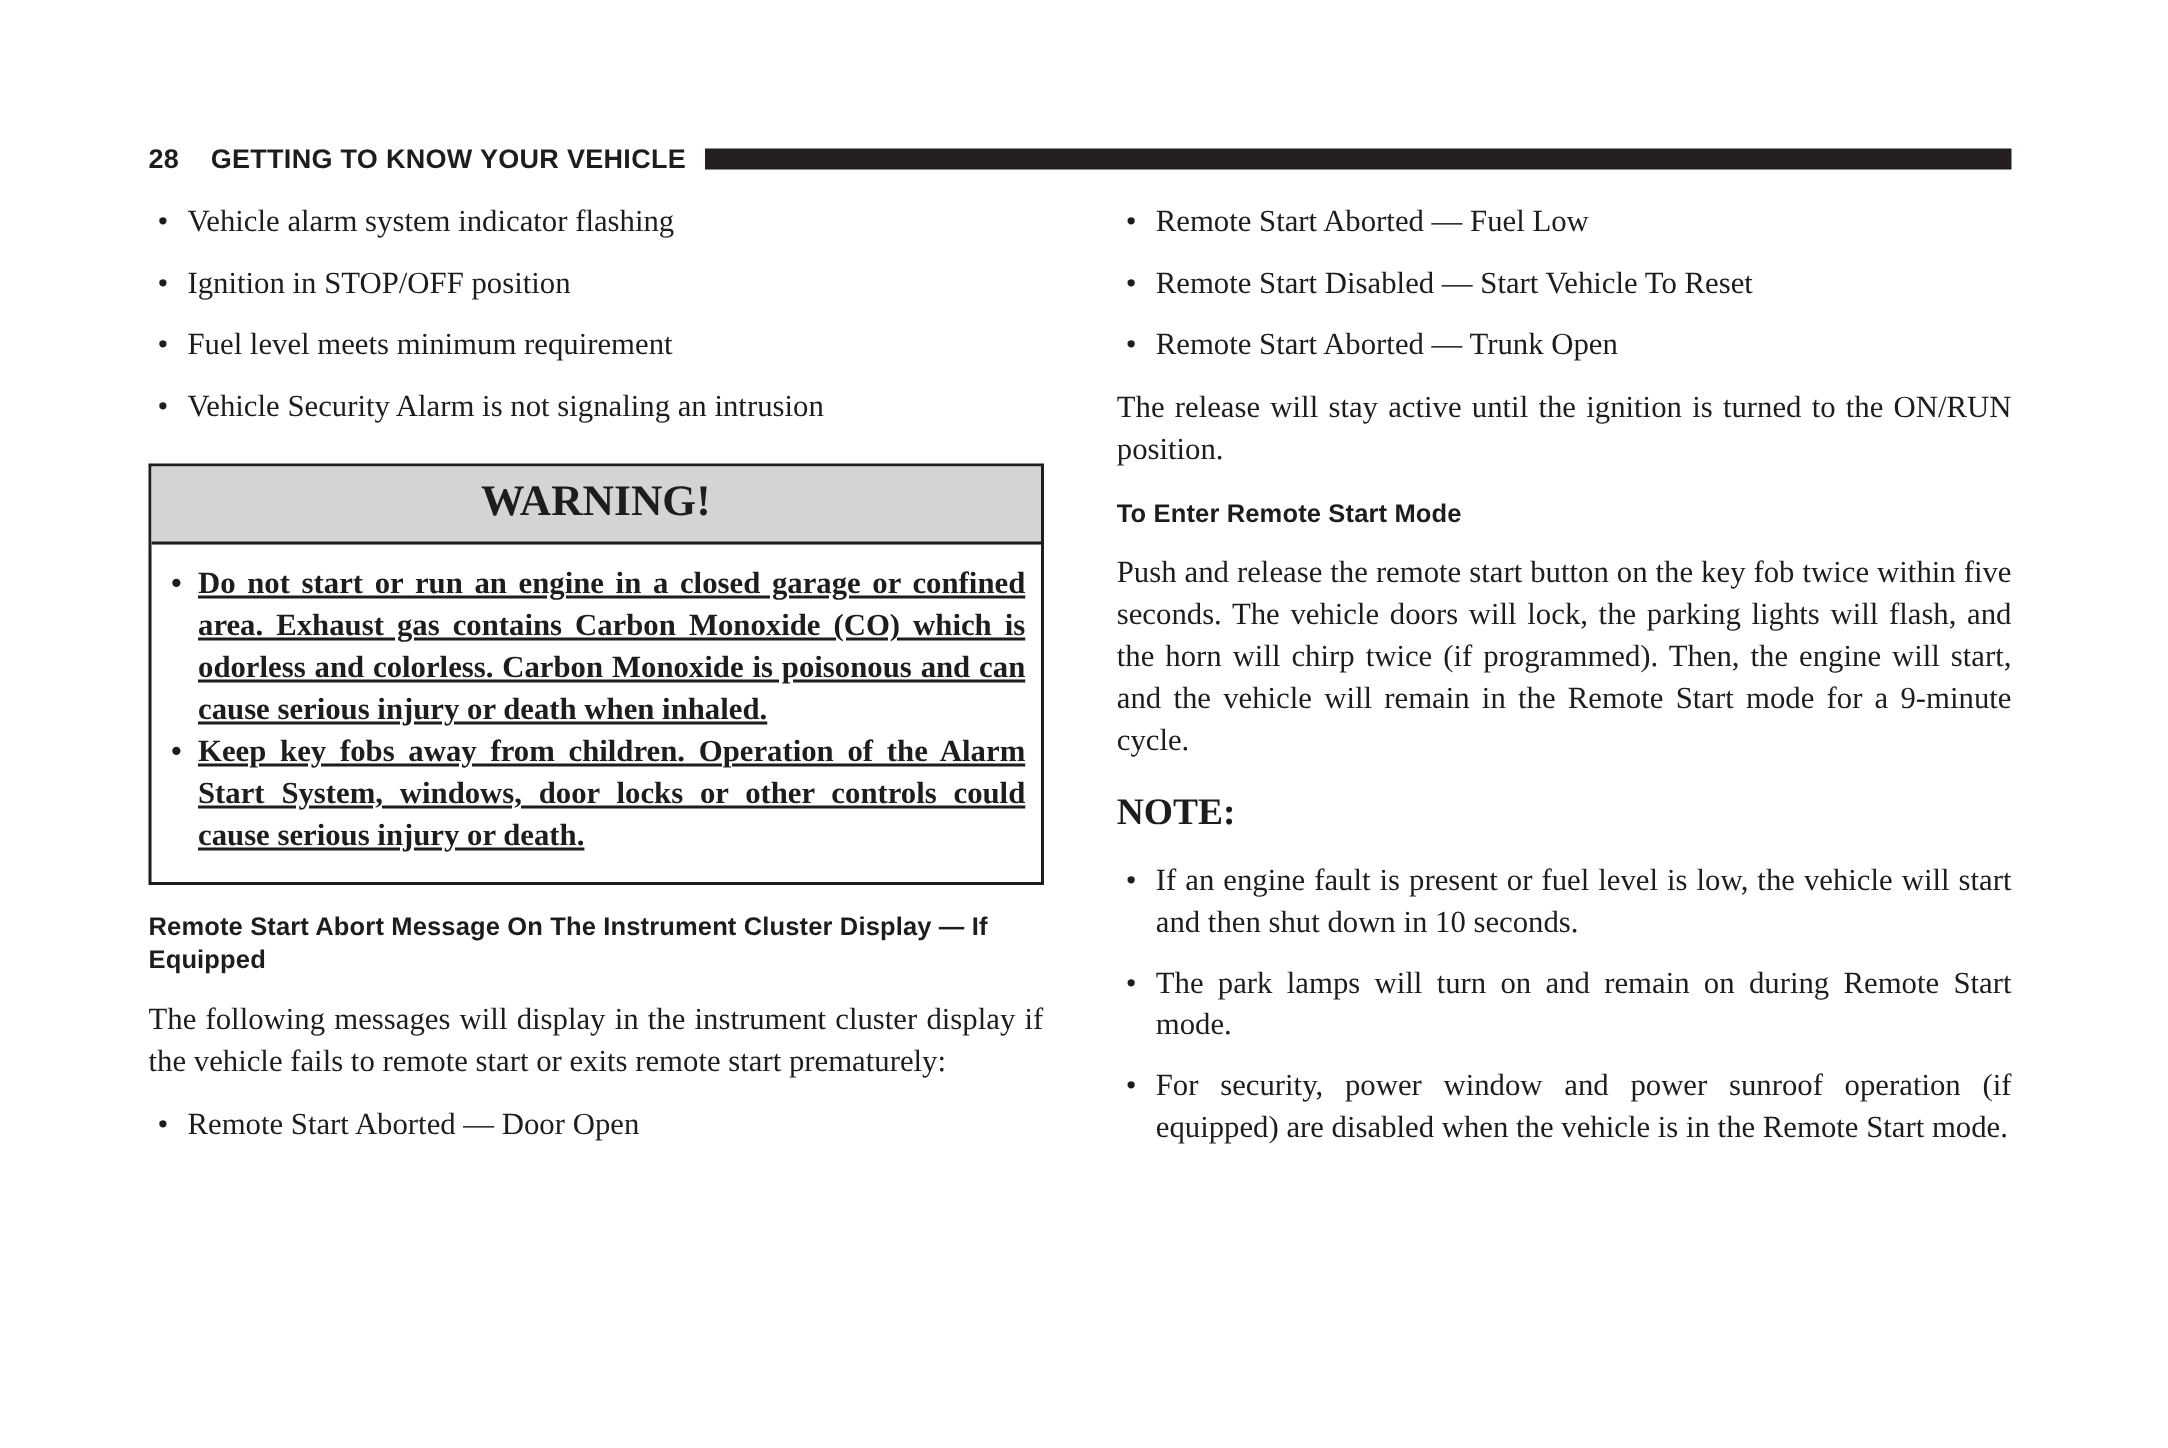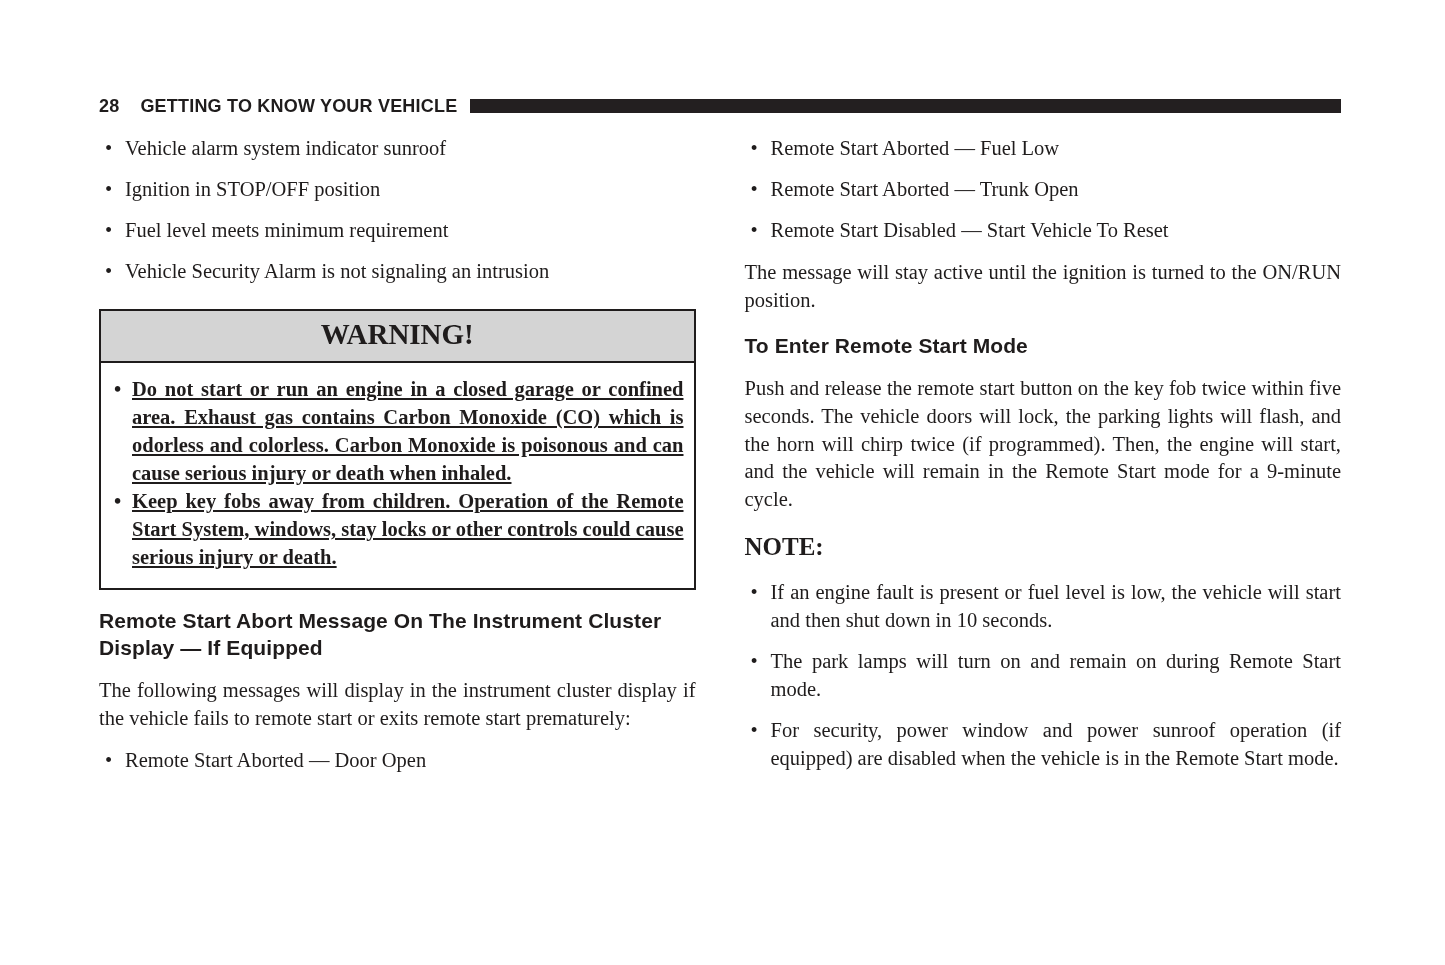--- a/index.html
+++ b/index.html
@@ -48,21 +48,21 @@
   ul.blist li::before{
     content:"\2022";
     position:absolute; left:6px; top:0;
   }
   ul.blist.justified li{ text-align:justify; }
   
   .para{ margin:14px 0 14px 0; text-align:justify; }
   
   .subheading{
     font-family:"Liberation Sans", sans-serif;
-    font-weight:bold; font-size:21px; line-height:1.33;
+    font-weight:bold; font-size:17px; line-height:1.33;
     margin:17px 0 15px 0;
     letter-spacing:0.1px;
   }
   
   .warning-box{
     border:2px solid var(--text-color);
     margin:23px 0 15px 0;
   }
   .warning-title{
     background:var(--warning-header-bg);
@@ -97,55 +97,55 @@
     <span class="page-num">28</span>
     <span class="chapter-title">GETTING TO KNOW YOUR VEHICLE</span>
     <span class="header-bar"></span>
   </div>
 
   <div class="columns">
 
     <div class="col">
 
       <ul class="blist">
-        <li>Vehicle alarm system indicator sunroof</li>
+        <li>Vehicle alarm system indicator flashing</li>
         <li>Ignition in STOP/OFF position</li>
         <li>Fuel level meets minimum requirement</li>
         <li>Vehicle Security Alarm is not signaling an intrusion</li>
       </ul>
 
       <div class="warning-box">
         <div class="warning-title">WARNING!</div>
         <div class="warning-body">
           <ul class="blist">
             <li>Do not start or run an engine in a closed garage or confined area. Exhaust gas contains Carbon Monoxide (CO) which is odorless and colorless. Carbon Monoxide is poisonous and can cause serious injury or death when inhaled.</li>
-            <li>Keep key fobs away from children. Operation of the Remote Start System, windows, stay locks or other controls could cause serious injury or death.</li>
+            <li>Keep key fobs away from children. Operation of the Alarm Start System, windows, door locks or other controls could cause serious injury or death.</li>
           </ul>
         </div>
       </div>
 
       <h2 class="subheading">Remote Start Abort Message On The Instrument Cluster Display — If Equipped</h2>
 
       <p class="para">The following messages will display in the instrument cluster display if the vehicle fails to remote start or exits remote start prematurely:</p>
 
       <ul class="blist">
         <li>Remote Start Aborted — Door Open</li>
       </ul>
 
     </div>
 
     <div class="col">
 
       <ul class="blist">
         <li>Remote Start Aborted — Fuel Low</li>
+        <li>Remote Start Disabled — Start Vehicle To Reset</li>
         <li>Remote Start Aborted — Trunk Open</li>
-        <li>Remote Start Disabled — Start Vehicle To Reset</li>
       </ul>
 
-      <p class="para">The message will stay active until the ignition is turned to the ON/RUN position.</p>
+      <p class="para">The release will stay active until the ignition is turned to the ON/RUN position.</p>
 
       <h2 class="subheading">To Enter Remote Start Mode</h2>
 
       <p class="para">Push and release the remote start button on the key fob twice within five seconds. The vehicle doors will lock, the parking lights will flash, and the horn will chirp twice (if programmed). Then, the engine will start, and the vehicle will remain in the Remote Start mode for a 9-minute cycle.</p>
 
       <div class="note-label">NOTE:</div>
 
       <ul class="blist justified">
         <li>If an engine fault is present or fuel level is low, the vehicle will start and then shut down in 10 seconds.</li>
         <li>The park lamps will turn on and remain on during Remote Start mode.</li>

